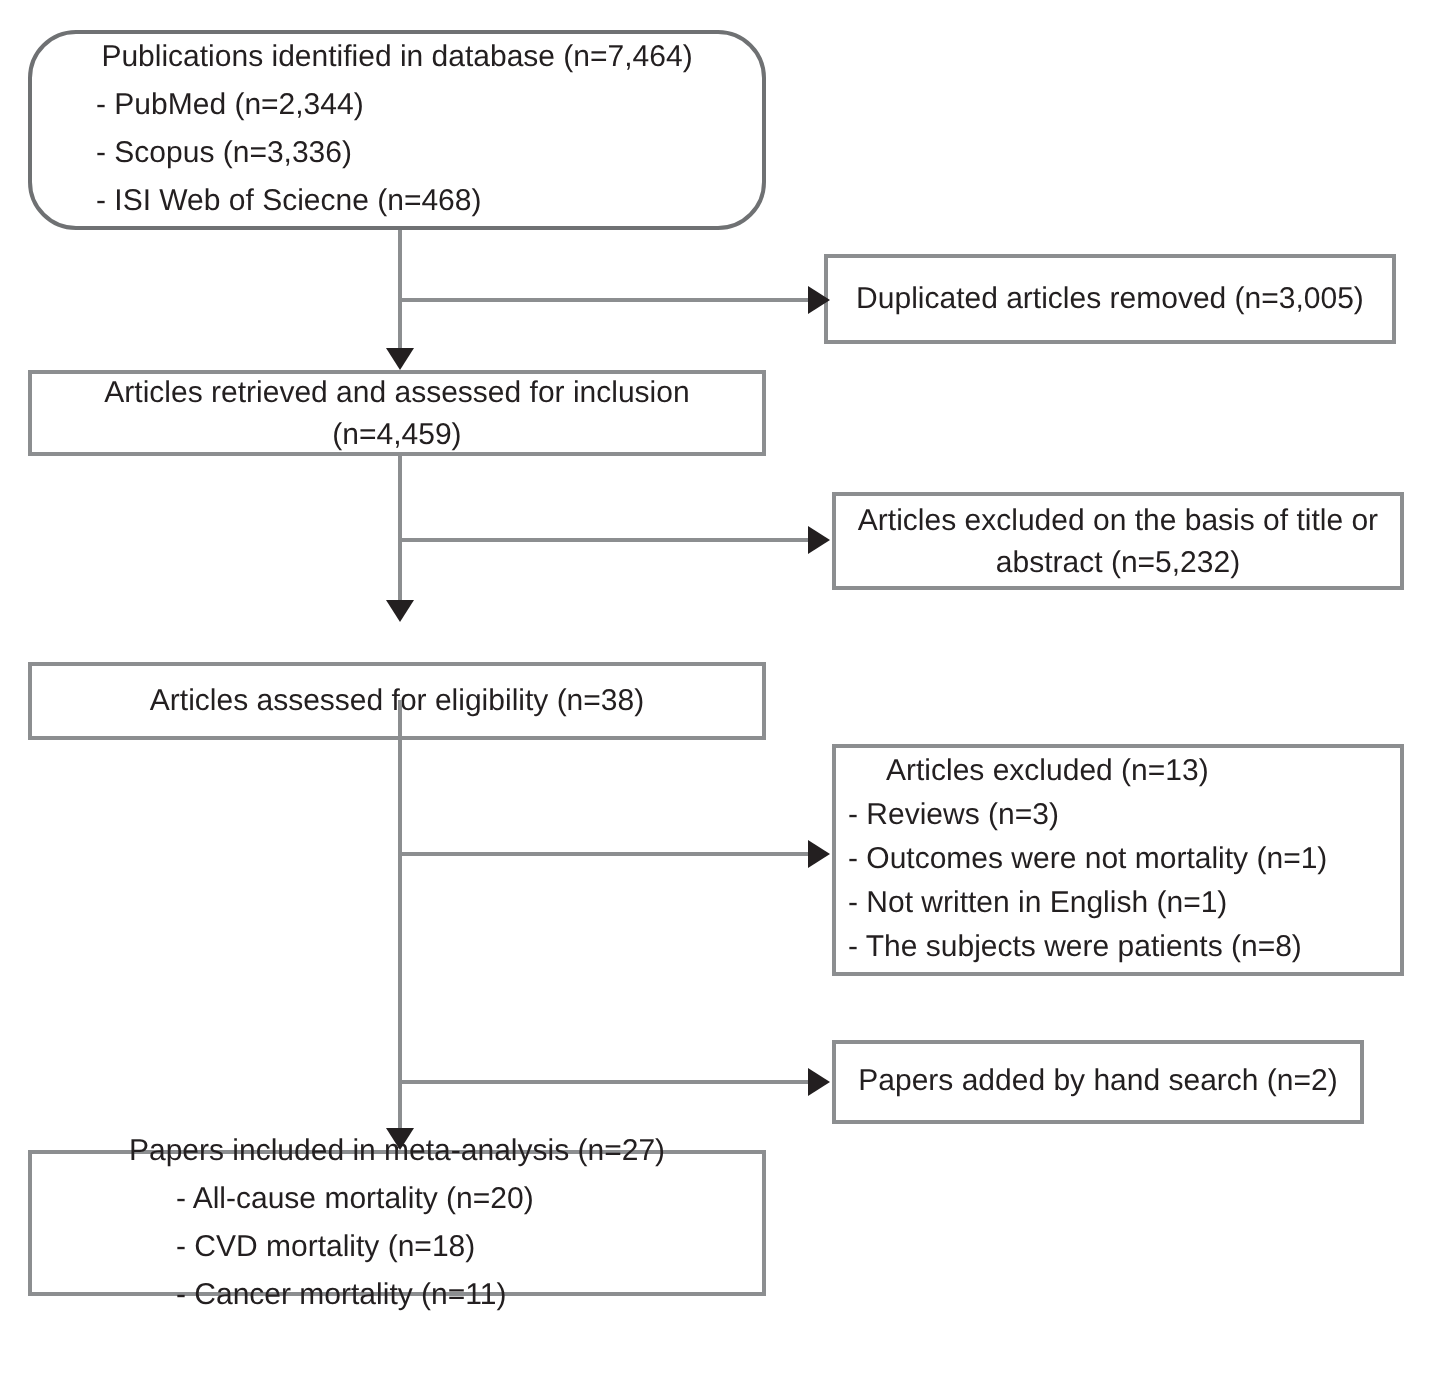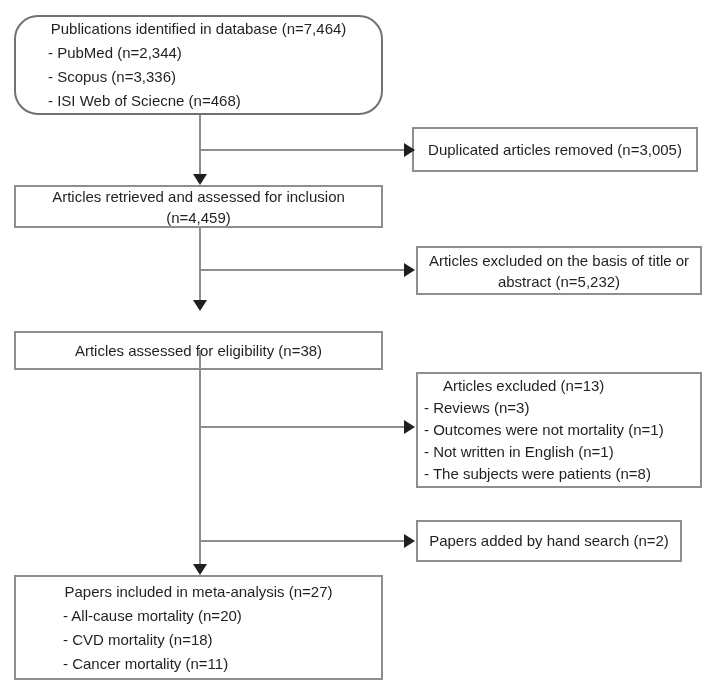--- a/index.html
+++ b/index.html
@@ -36,21 +36,21 @@
     text-align: center;
     line-height: 21px;
     white-space: nowrap;
   }
   .item {
     text-align: left;
     line-height: 24px;
     white-space: nowrap;
   }
   .main-items .item { padding-left: 32px; }
-  .final-items .item { padding-left: 47px; }
+  .final-items .item { padding-left: 72px; }
   .side-list .title-left {
     text-align: left;
     padding-left: 25px;
     line-height: 22px;
     white-space: nowrap;
   }
   .side-list .item {
     padding-left: 6px;
     line-height: 22px;
   }
@@ -95,21 +95,21 @@
 
   <div class="box" style="left:14px; top:185px; width:369px; height:43px;">
     <div class="line-center">Articles retrieved and assessed for inclusion</div>
     <div class="line-center">(n=4,459)</div>
   </div>
 
   <div class="box" style="left:14px; top:311px; width:369px; height:39px;margin-top:20px;">
     <div class="title-center">Articles assessed for eligibility (n=38)</div>
   </div>
 
-  <div class="box final-items" style="left:14px; top:575px; width:369px; height:105px;">
+  <div class="box final-items" style="left:14px; top:575px; width:369px; height:73px;">
     <div class="title-center">Papers included in meta-analysis (n=27)</div>
     <div class="item">- All-cause mortality (n=20)</div>
     <div class="item">- CVD mortality (n=18)</div>
     <div class="item">- Cancer mortality (n=11)</div>
   </div>
 
   <div class="box" style="left:412px; top:127px; width:286px; height:45px;">
     <div class="title-center">Duplicated articles removed (n=3,005)</div>
   </div>
 

